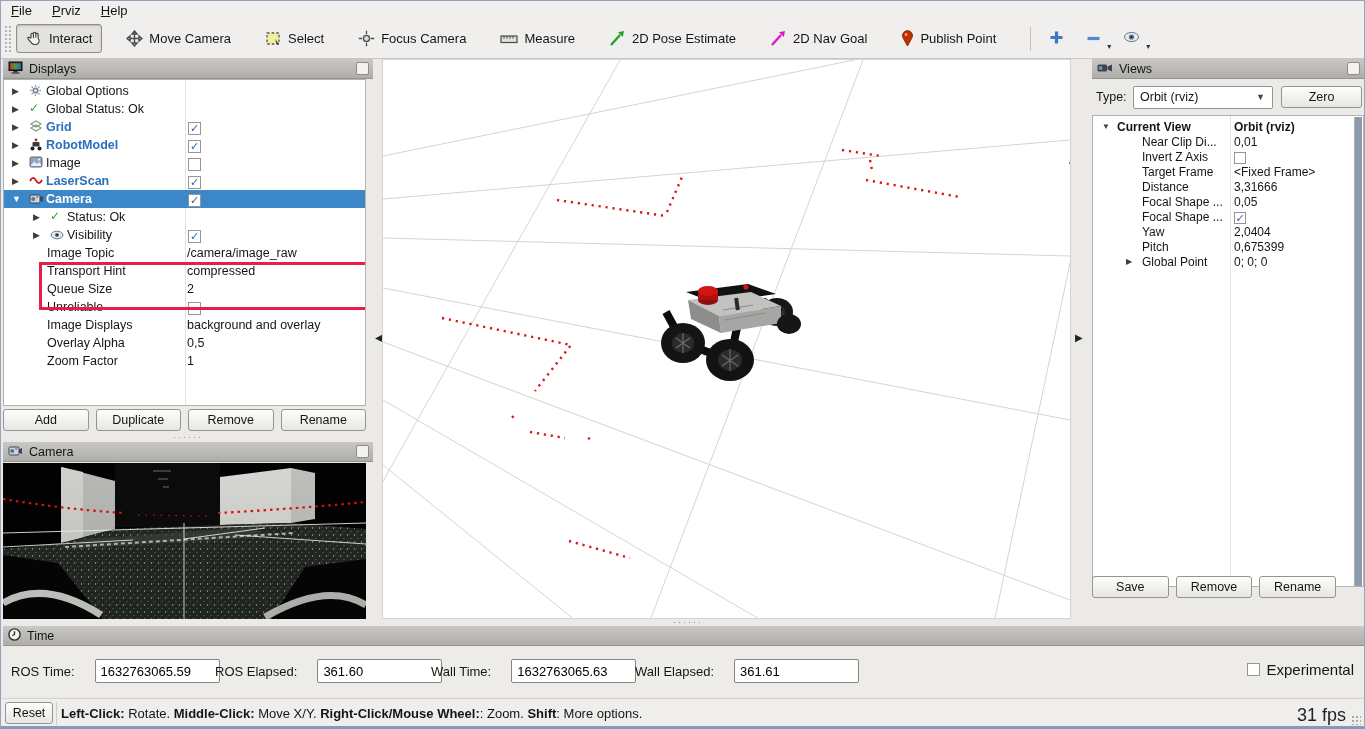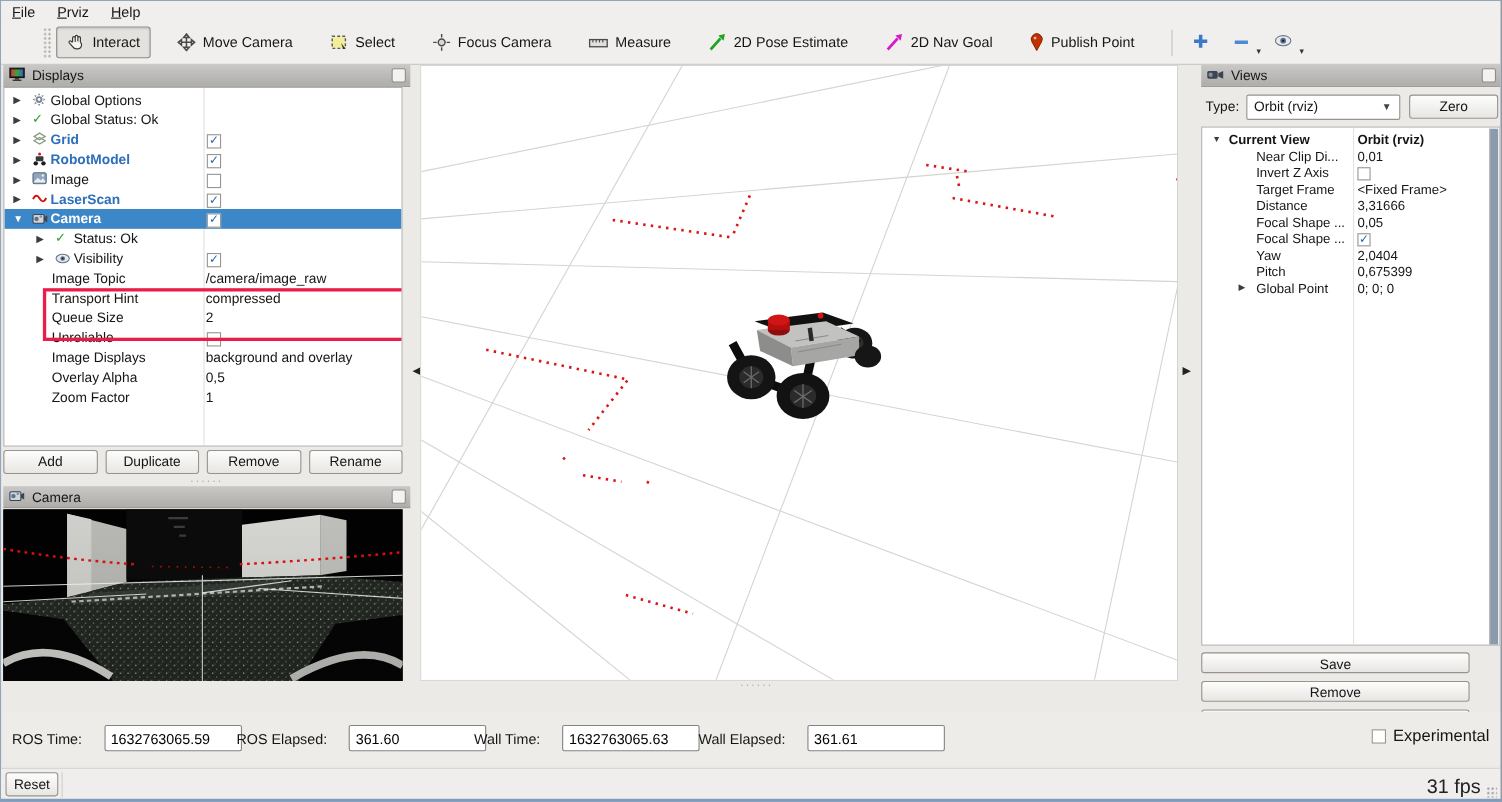--- a/index.html
+++ b/index.html
@@ -3,21 +3,21 @@
 <meta charset="utf-8">
 <style>
   html,body{margin:0;padding:0;background:#555;}
   #app{position:relative;width:1365px;height:729px;background:#eceae7;
        font-family:"Liberation Sans","DejaVu Sans",sans-serif;font-size:13px;color:#151515;
        border:1px solid #93a5ba;border-bottom:3px solid #7f9cbd;box-sizing:border-box;overflow:hidden;}
   
   #menubar{position:absolute;left:0;top:0;right:0;height:18px;background:#f0efed;display:flex;align-items:center;gap:0;}
   .menu-item{padding:1px 10px;cursor:default;}
   .menu-item .k{text-decoration:underline;}
-  #toolbar{position:absolute;left:0;top:18px;right:0;height:39px;background:#f0efed;border-bottom:1px solid #c9c7c4;display:flex;align-items:center;padding-left:35px;}
+  #toolbar{position:absolute;left:0;top:18px;right:0;height:39px;background:#f0efed;border-bottom:1px solid #c9c7c4;display:flex;align-items:center;}
   .tb-handle{width:8px;height:28px;margin:0 4px 0 3px;background-image:radial-gradient(#b5b3b0 1px,transparent 1.2px);background-size:4px 4px;}
   .tool{display:flex;align-items:center;gap:6px;padding:5px 9px;margin-right:14px;border:1px solid transparent;border-radius:3px;white-space:nowrap;}
   .tool.active{background:#e4e2df;border:1px solid #8f8d8a;box-shadow:inset 0 1px 2px rgba(0,0,0,.18);}
   .tool svg{display:block;}
   .tb-sep{width:1px;height:24px;background:#c4c2bf;margin:0 10px;}
   .mini-tool{position:relative;padding:4px 8px;margin-right:6px;}
   .dd-arrow{position:absolute;right:-2px;bottom:-1px;font-size:8px;color:#333;}
   
   .panel-title{position:absolute;left:0;right:0;top:0;height:20px;background:linear-gradient(#c9c8c6,#aeadaa);border-bottom:1px solid #96948f;display:flex;align-items:center;padding-left:5px;box-sizing:border-box;}
   .panel-title .t{margin-left:6px;font-size:12.5px;}
@@ -54,21 +54,21 @@
   #views-typerow{position:absolute;left:0;top:27px;width:272px;height:24px;}
   #views-combo{position:absolute;left:41px;top:0;width:140px;height:23px;background:#fff;border:1px solid #96948f;border-radius:2px;box-sizing:border-box;font-size:12.5px;padding:3px 0 0 6px;}
   #views-combo .arr{position:absolute;right:7px;top:5px;font-size:9px;color:#444;}
   #views-tree{position:absolute;left:0;top:56px;width:272px;height:472px;background:#fff;border:1px solid #b4b2ae;box-sizing:border-box;overflow:hidden;}
   .vrow{position:absolute;left:0;right:0;height:15px;}
   .vexp{position:absolute;top:3px;font-size:8px;color:#3c3c3c;}
   .vlbl{position:absolute;top:1px;font-size:12px;white-space:nowrap;}
   .vval{position:absolute;left:141px;top:1px;font-size:12px;white-space:nowrap;}
   .vbold{font-weight:bold;}
   #views-scroll{position:absolute;right:1px;top:1px;width:7px;height:470px;background:#8b9aad;border-left:1px solid #b4b2ae;}
-  #views-buttons{position:absolute;left:0;top:534px;width:244px;display:flex;gap:7px;flex-direction:column;}
+  #views-buttons{position:absolute;left:0;top:517px;width:244px;display:flex;gap:7px;}
   #views-buttons .btn{flex:1;}
   
   #time-panel{position:absolute;left:2px;top:625px;width:1361px;height:70px;}
   #time-fields{position:absolute;left:0;top:21px;right:0;height:49px;background:#edece9;}
   .tfield{position:absolute;top:12px;display:flex;align-items:center;gap:20px;}
   .tfield .lab{font-size:13px;white-space:nowrap;}
   .tinput{width:125px;height:24px;background:#fff;border:1px solid #86847f;border-radius:2px;box-sizing:border-box;font-family:"Liberation Sans",sans-serif;font-size:13px;padding-left:5px;}
   #experimental{position:absolute;right:10px;top:14px;display:flex;align-items:center;gap:6px;}
   
   #statusbar{position:absolute;left:0;top:697px;right:0;height:29px;background:#efeeec;border-top:1px solid #d6d4d1;}
@@ -543,20 +543,27 @@
     </div>
 
     <div id="views-buttons">
       <span class="btn">Save</span>
       <span class="btn">Remove</span>
       <span class="btn">Rename</span>
     </div>
   </div>
 
   <div id="time-panel">
+    <div class="panel-title">
+      <span><svg width="13" height="13" viewBox="0 0 13 13">
+            <circle cx="6.5" cy="6.5" r="5.6" fill="#f4f4f2" stroke="#2b2b2b" stroke-width="1.4"></circle>
+            <path d="M6.5,3.2 V6.5 L4.4,7.8" stroke="#2b2b2b" stroke-width="1.3" fill="none"></path>
+          </svg></span>
+      <span class="t">Time</span>
+    </div>
     <div id="time-fields">
       <div class="tfield" style="left:8px">
         <span class="lab">ROS Time:</span>
         <input class="tinput" value="1632763065.59" style="">
       </div>
       <div class="tfield" style="left:212px">
         <span class="lab">ROS Elapsed:</span>
         <input class="tinput" value="361.60" style="">
       </div>
       <div class="tfield" style="left:428px">
@@ -570,17 +577,18 @@
       <div id="experimental">
         <span class="cb"></span>
         <span style="font-size:15px">Experimental</span>
       </div>
     </div>
   </div>
 
   <div id="statusbar">
     <span class="btn" style="position:absolute;left:4px;top:3px;width:48px">Reset</span>
     <div id="status-sep"></div>
+    <div id="status-help"><span class="b">Left-Click:</span><span> Rotate. </span><span class="b">Middle-Click:</span><span> Move X/Y. </span><span class="b">Right-Click/Mouse Wheel:</span><span>: Zoom. </span><span class="b">Shift</span><span>: More options.</span></div>
     <span id="fps">31 fps</span>
     <div id="resize-grip"></div>
   </div>
 
 </div>
 
 </body></html>

